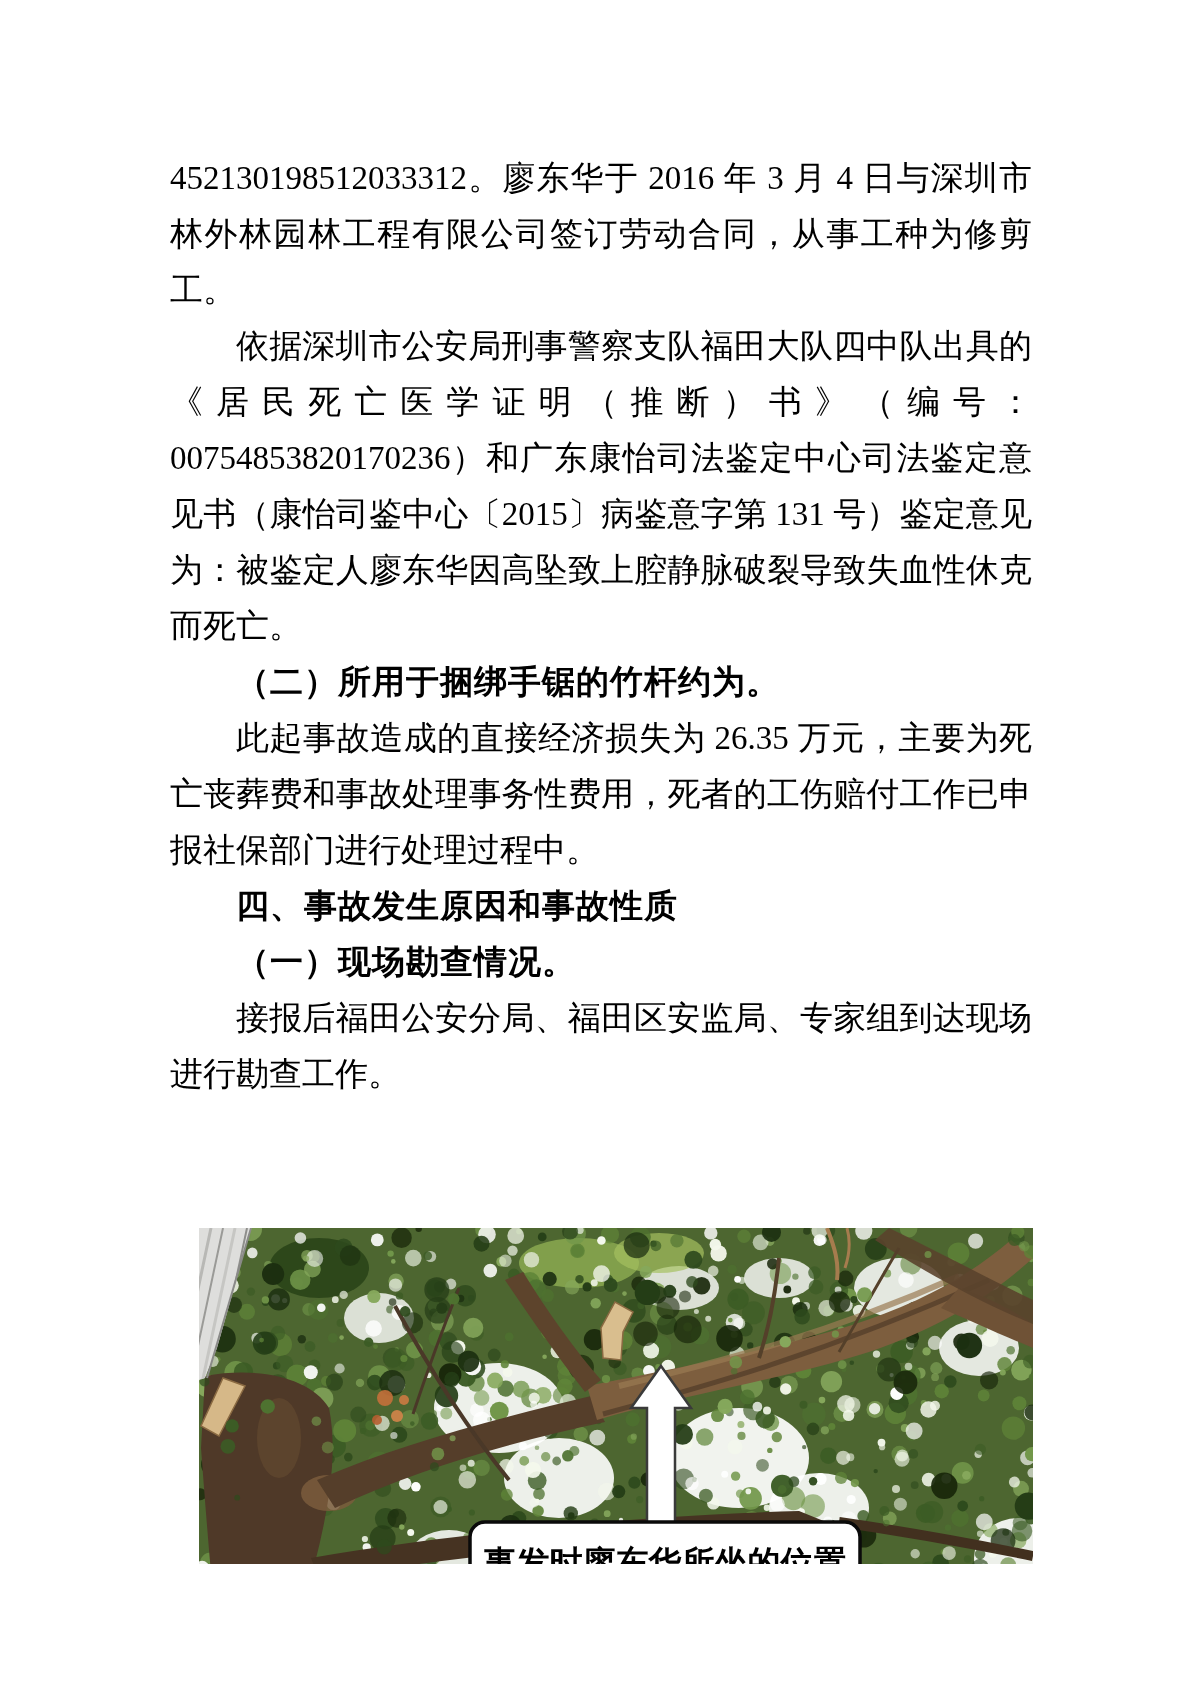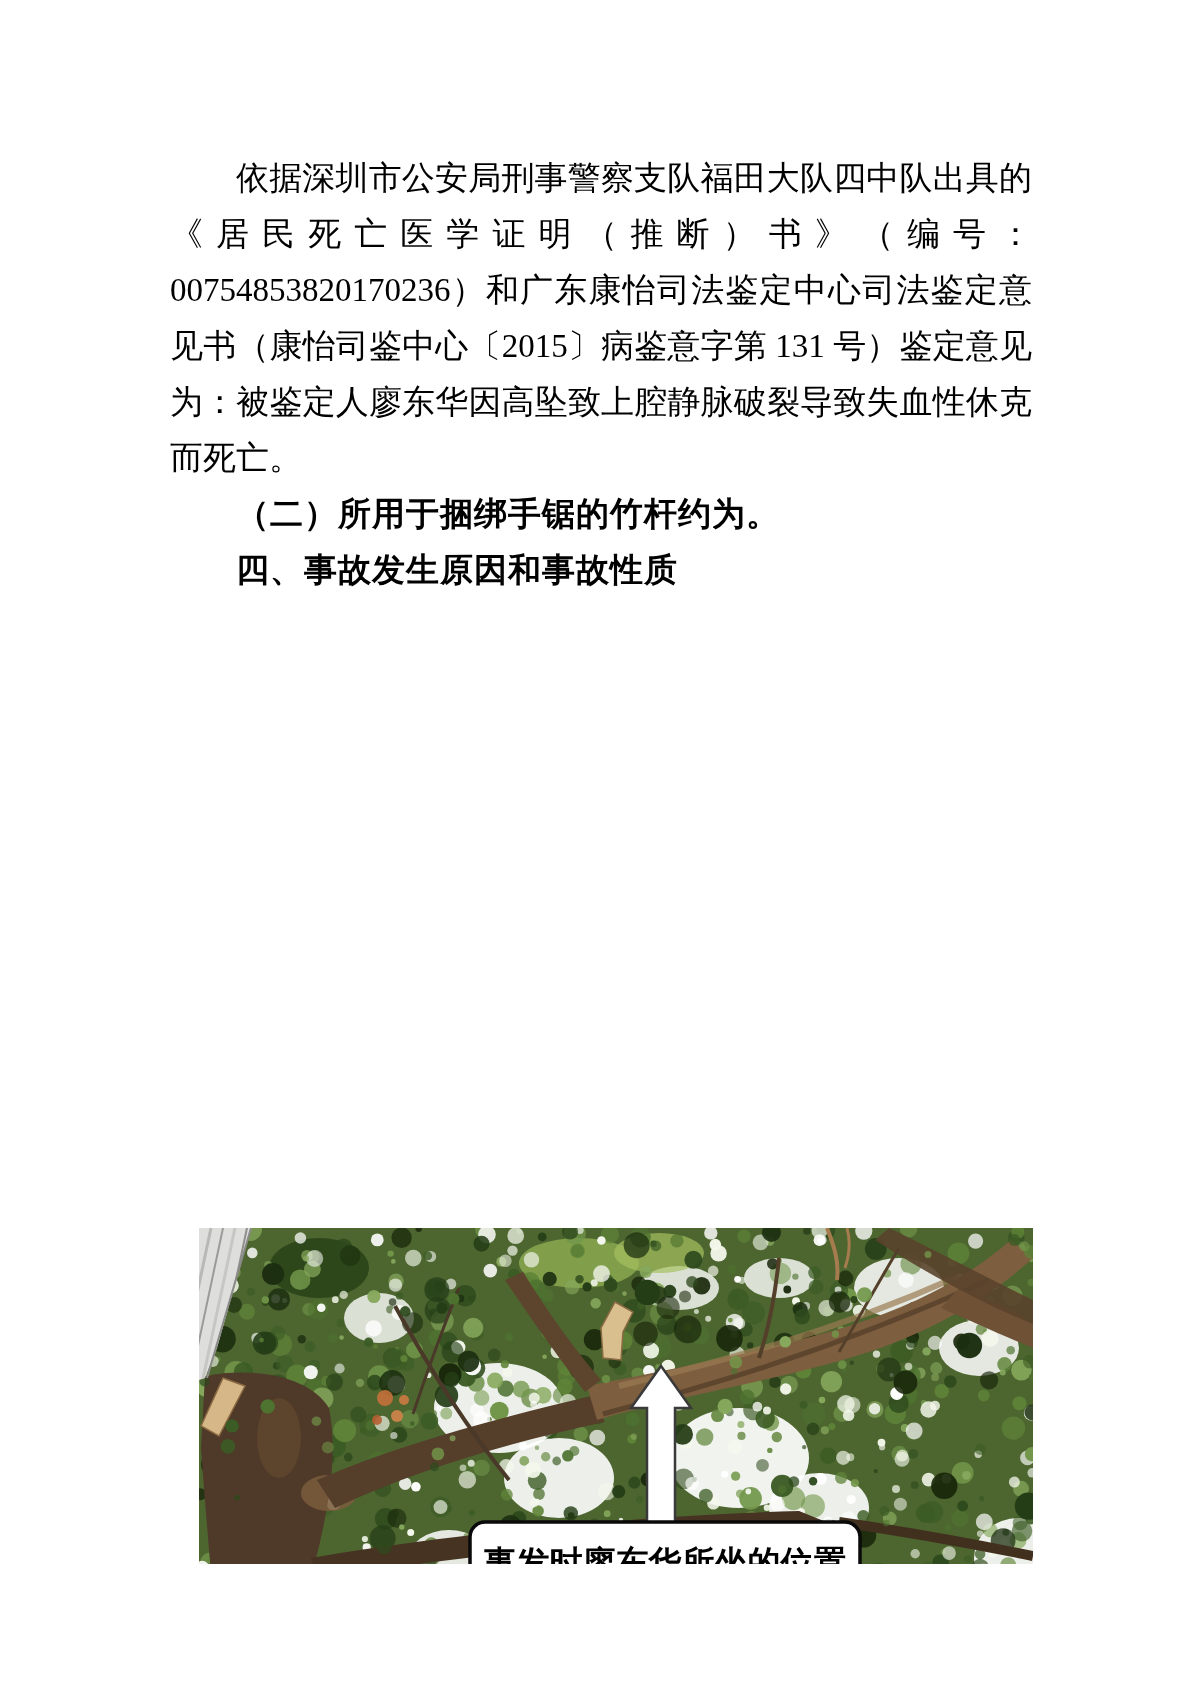--- a/index.html
+++ b/index.html
@@ -27,23 +27,27 @@
     font-family:"Liberation Sans","DejaVu Sans",sans-serif;
     font-weight:bold;font-size:33px;fill:#000;
   }
 </style>
 </head>
 <body>
 
 <div class="page">
 
   <div class="text-block">
+    <p class="body">452130198512033312。廖东华于 2016 年 3 月 4 日与深圳市林外林园林工程有限公司签订劳动合同，从事工种为修剪工。</p>
     <p class="body ind">依据深圳市公安局刑事警察支队福田大队四中队出具的《居民死亡医学证明（推断）书》（编号：00754853820170236）和广东康怡司法鉴定中心司法鉴定意见书（康怡司鉴中心〔2015〕病鉴意字第 131 号）鉴定意见为：被鉴定人廖东华因高坠致上腔静脉破裂导致失血性休克而死亡。</p>
     <p class="heading ind">（二）所用于捆绑手锯的竹杆约为。</p>
+    <p class="body ind">此起事故造成的直接经济损失为 26.35 万元，主要为死亡丧葬费和事故处理事务性费用，死者的工伤赔付工作已申报社保部门进行处理过程中。</p>
     <p class="heading ind">四、事故发生原因和事故性质</p>
+    <p class="heading ind">（一）现场勘查情况。</p>
+    <p class="body ind">接报后福田公安分局、福田区安监局、专家组到达现场进行勘查工作。</p>
   </div>
 
   <div class="photo">
     <svg viewBox="0 0 834 464" preserveAspectRatio="none">
       <defs>
         <clipPath id="poleclip">
             <polygon points="0,0 52,0 18,120 6,150 0,152"></polygon>
           </clipPath>
       </defs>
 

